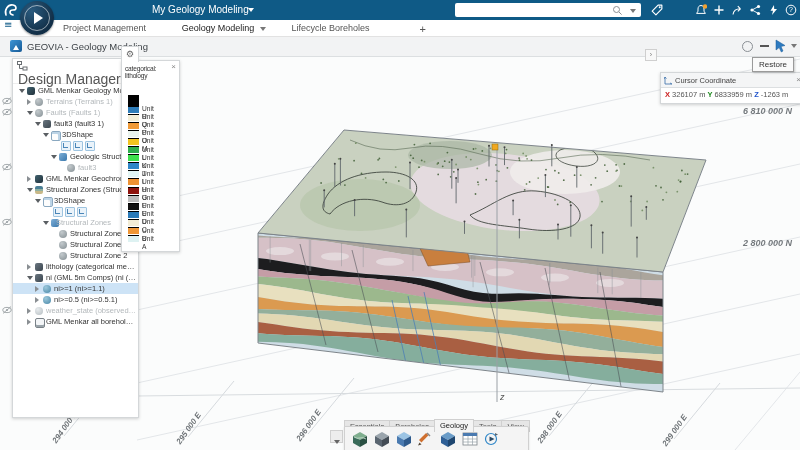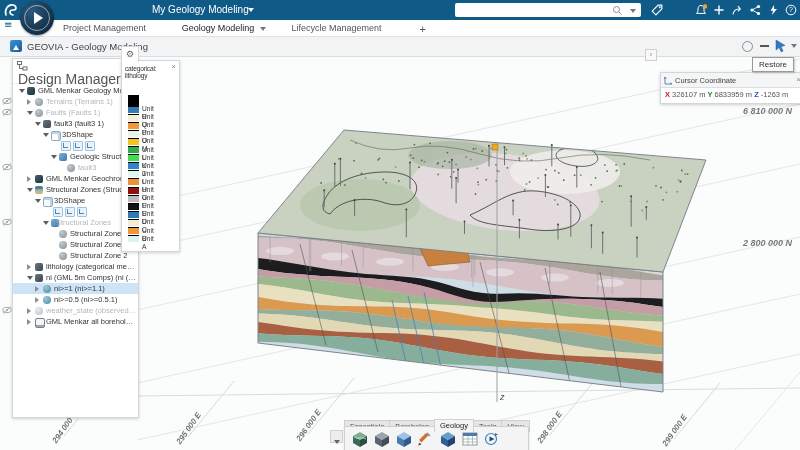--- a/index.html
+++ b/index.html
@@ -127,21 +127,21 @@
           <text x="6" y="8.4" font-size="7" fill="#fff" text-anchor="middle" font-family="Liberation Sans">?</text>
         </svg>
       </div>
   </div>
 
   <div id="tabrow">
     <span class="abs" style="left:4px;top:-1px;font-size:10px;color:#0f5a86;font-family:'DejaVu Sans',sans-serif">≡</span>
     <div id="toptabs" style="position:absolute;left:63px;top:3px;height:13px;">
         <div class="toptab" style="left: 0px;">Project Management</div>
         <div class="toptab active" style="left: 118.8px;">Geology Modeling<span class="chev" style="margin-left: 6px;"></span><div class="underline"></div></div>
-        <div class="toptab" style="left: 228.4px;">Lifecycle Management</div>
+        <div class="toptab" style="left: 228.4px;">Lifecycle Boreholes</div>
         <div class="toptab" style="left: 356.4px; font-size: 11px; color: rgb(85, 85, 85);">+</div>
       </div>
   </div>
   <div id="compass">
       <div class="ring"></div>
       <div class="play"></div>
     </div>
 
   <div id="appbar">
     <div id="appicon"></div>

